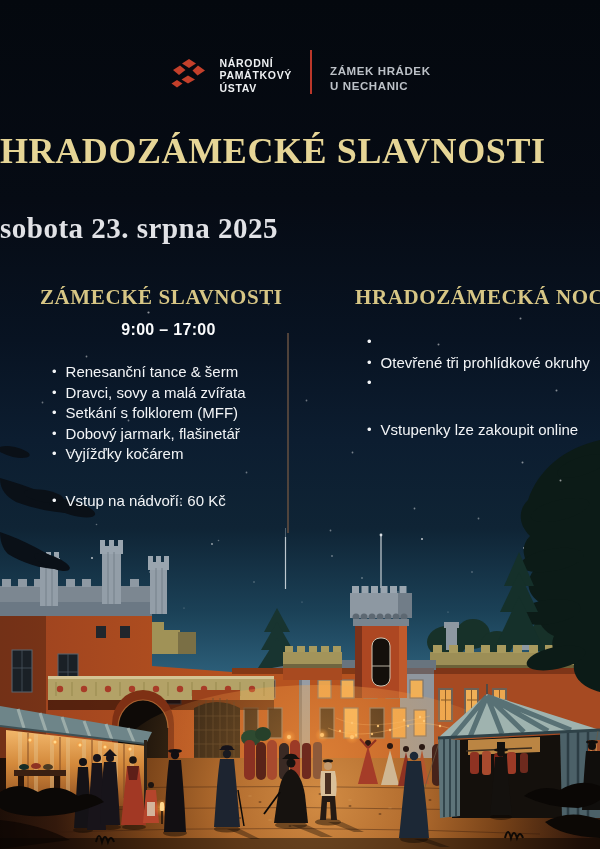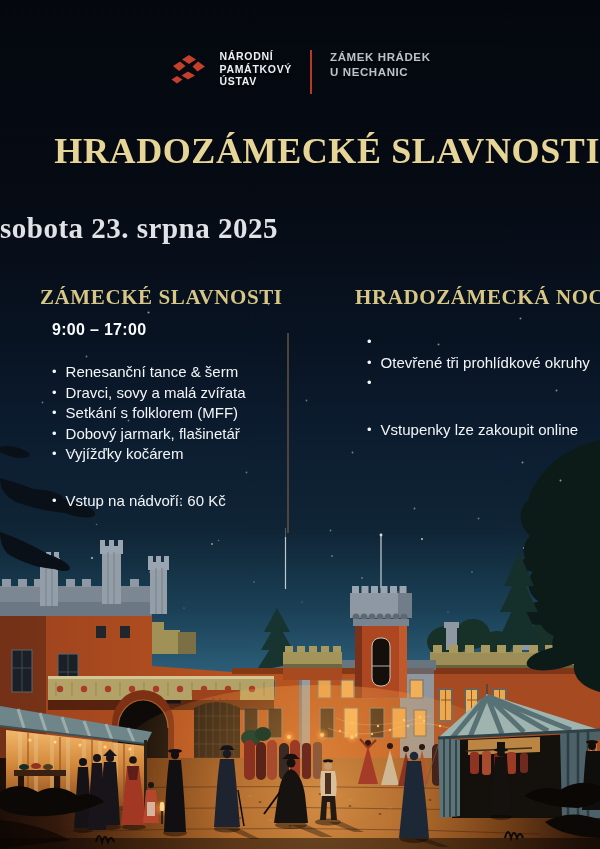--- a/index.html
+++ b/index.html
@@ -18,41 +18,41 @@
       556px 390px 0 .5px rgba(255,255,255,.5), 128px 420px 0 .4px rgba(255,255,255,.45),
       306px 400px 0 .4px rgba(255,255,255,.4), 494px 368px 0 .3px rgba(255,255,255,.35),
       70px 452px 0 .5px rgba(255,255,255,.5), 246px 472px 0 .4px rgba(255,255,255,.4),
       352px 452px 0 .4px rgba(255,255,255,.45),522px 462px 0 .5px rgba(255,255,255,.5),
       180px 502px 0 .4px rgba(255,255,255,.4), 414px 508px 0 .4px rgba(255,255,255,.45),
       96px 524px 0 .3px rgba(255,255,255,.35), 478px 518px 0 .4px rgba(255,255,255,.4),
       560px 480px 0 .5px rgba(255,255,255,.55),330px 530px 0 .4px rgba(255,255,255,.4),
       218px 540px 0 .3px rgba(255,255,255,.35), 42px 402px 0 .4px rgba(255,255,255,.4);
     background:transparent;
   }
-  .brand{position:absolute;left:0;top:50px;width:600px;display:flex;align-items:flex-start;justify-content:center;gap:10px;z-index:3;text-decoration:underline;}
+  .brand{position:absolute;left:0;top:50px;width:600px;display:flex;align-items:flex-end;justify-content:center;gap:10px;z-index:3;}
   .brand .mark{width:40px;height:40px;flex:0 0 auto;}
   .brand .org{font-size:10.5px;line-height:12.5px;font-weight:bold;letter-spacing:.7px;color:#eef0f2;white-space:pre-line;}
   .brand-sep{width:2px;height:44px;background:#bb372a;margin:0 8px;}
   .brand .site{font-size:11.5px;line-height:15px;font-weight:bold;letter-spacing:.6px;color:#bdc2c8;white-space:pre-line;}
   .title{
-    position:absolute;left:0;top:130px;width:600px;margin:0;text-align:right;z-index:3;
+    position:absolute;left:0;top:130px;width:600px;margin:0;text-align:left;z-index:3;
     font-family:"Liberation Serif",serif;font-weight:bold;font-size:36px;letter-spacing:.6px;color:#e6d596;
   }
   .date{
     position:absolute;left:0;top:212px;width:600px;z-index:3;
     font-family:"Liberation Serif",serif;font-weight:bold;font-size:29px;letter-spacing:.5px;color:#e1e2e6;
   }
   .col{position:absolute;top:284px;z-index:3;}
   .col-a{left:40px;width:245px;}
   .col-b{left:315px;width:270px;margin-left:40px;}
   .col h2{
     margin:0;font-family:"Liberation Serif",serif;font-weight:bold;font-size:21px;
     letter-spacing:.6px;color:#d7c685;line-height:26px;
   }
-  .time{margin:10px 0 0 12px;font-size:16px;font-weight:bold;color:#fafbfc;letter-spacing:.3px;line-height:20px;}
+  .time{margin:10px 0 0 12px;font-size:16px;font-weight:bold;color:#fafbfc;letter-spacing:.3px;line-height:20px;text-align:center;}
   ul.list{list-style:none;margin:22px 0 0 12px;padding:0;}
   ul.list li{display:flex;gap:9px;font-size:15px;line-height:20.5px;color:#f3f5f7;}
   ul.list .blt{flex:0 0 auto;font-size:13px;}
   ul.list .txt{white-space:pre-line;text-align:right;}
   ul.notes{margin-top:26px;}
   .vsep{position:absolute;left:287px;top:333px;width:2px;height:200px;background:#5c4a3e;opacity:.85;z-index:3;}
 </style>
 </head>
 <body>
 

